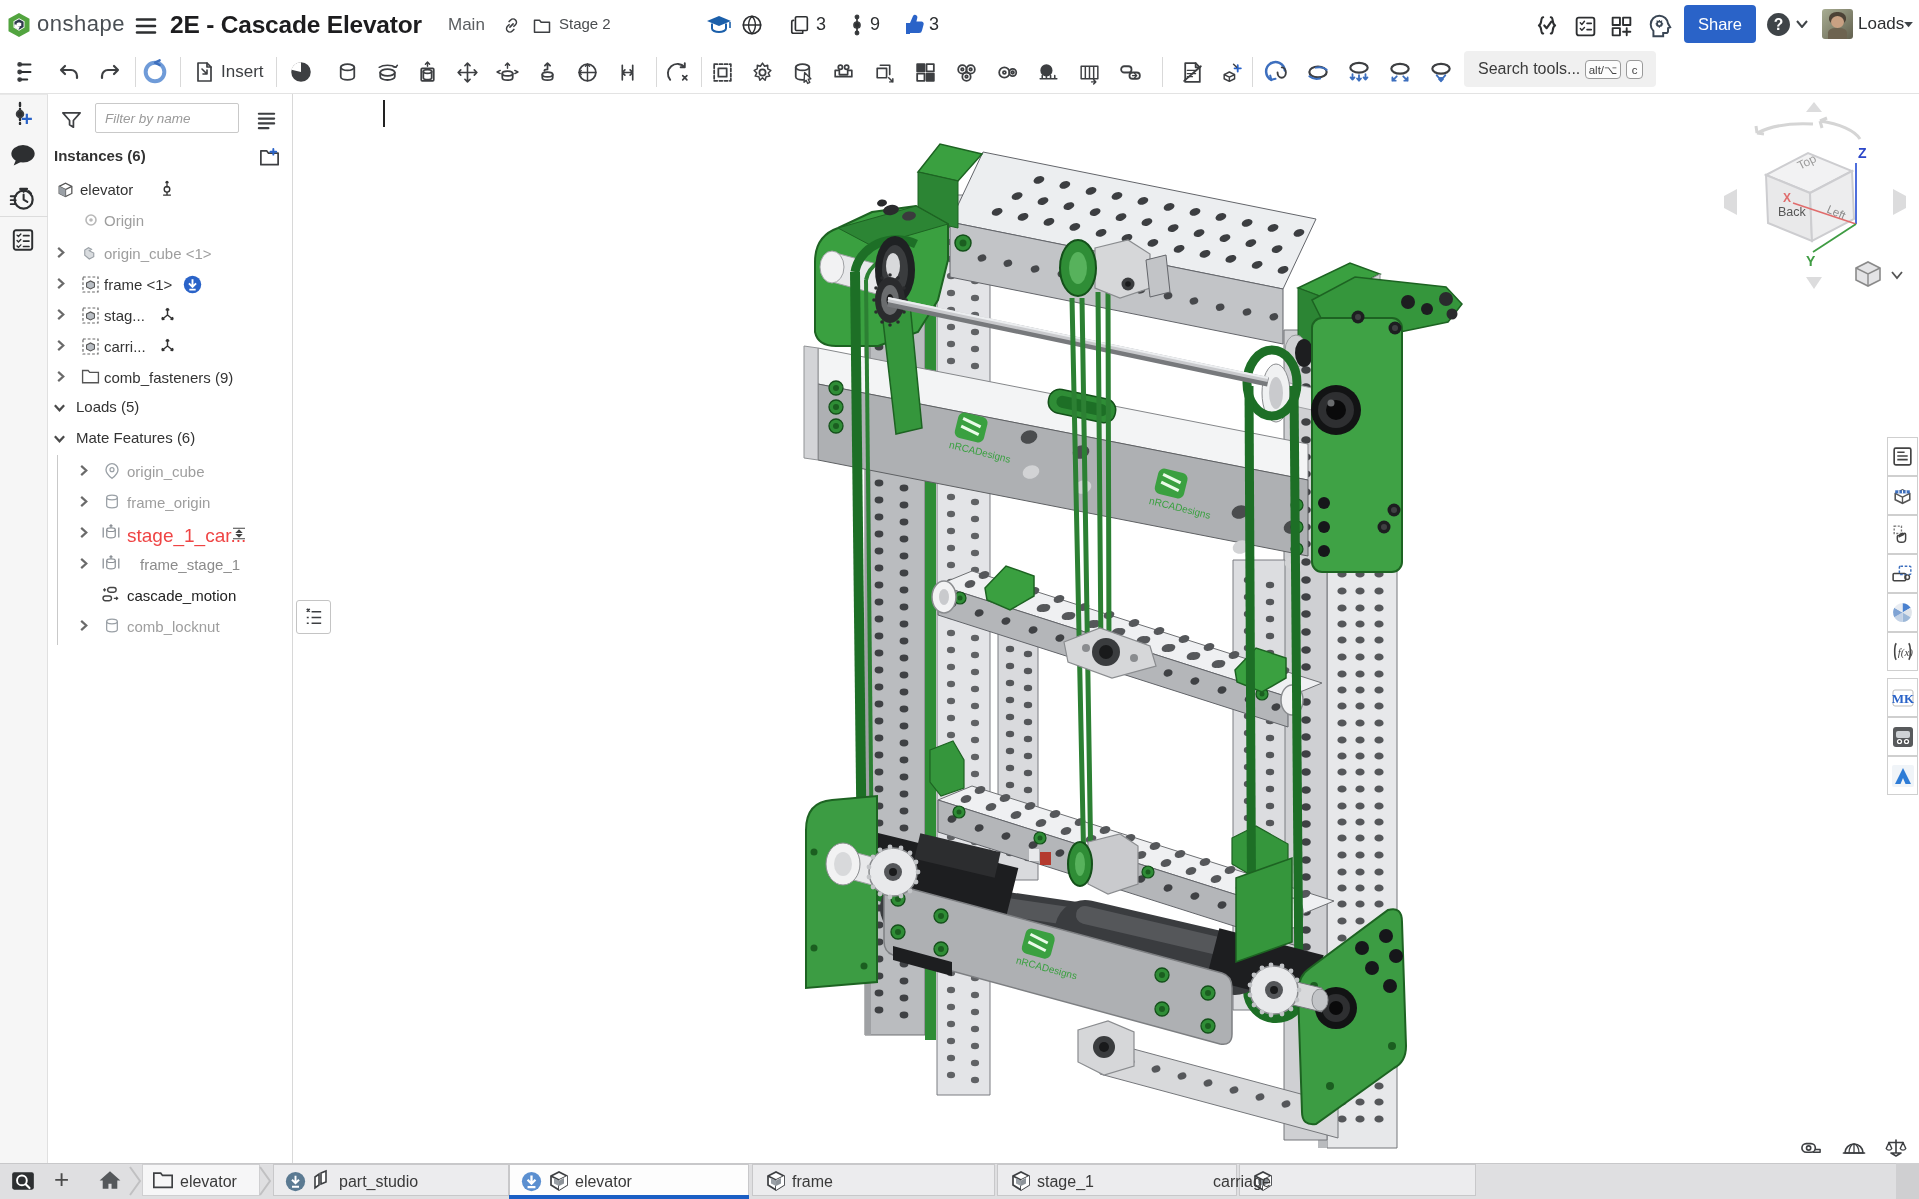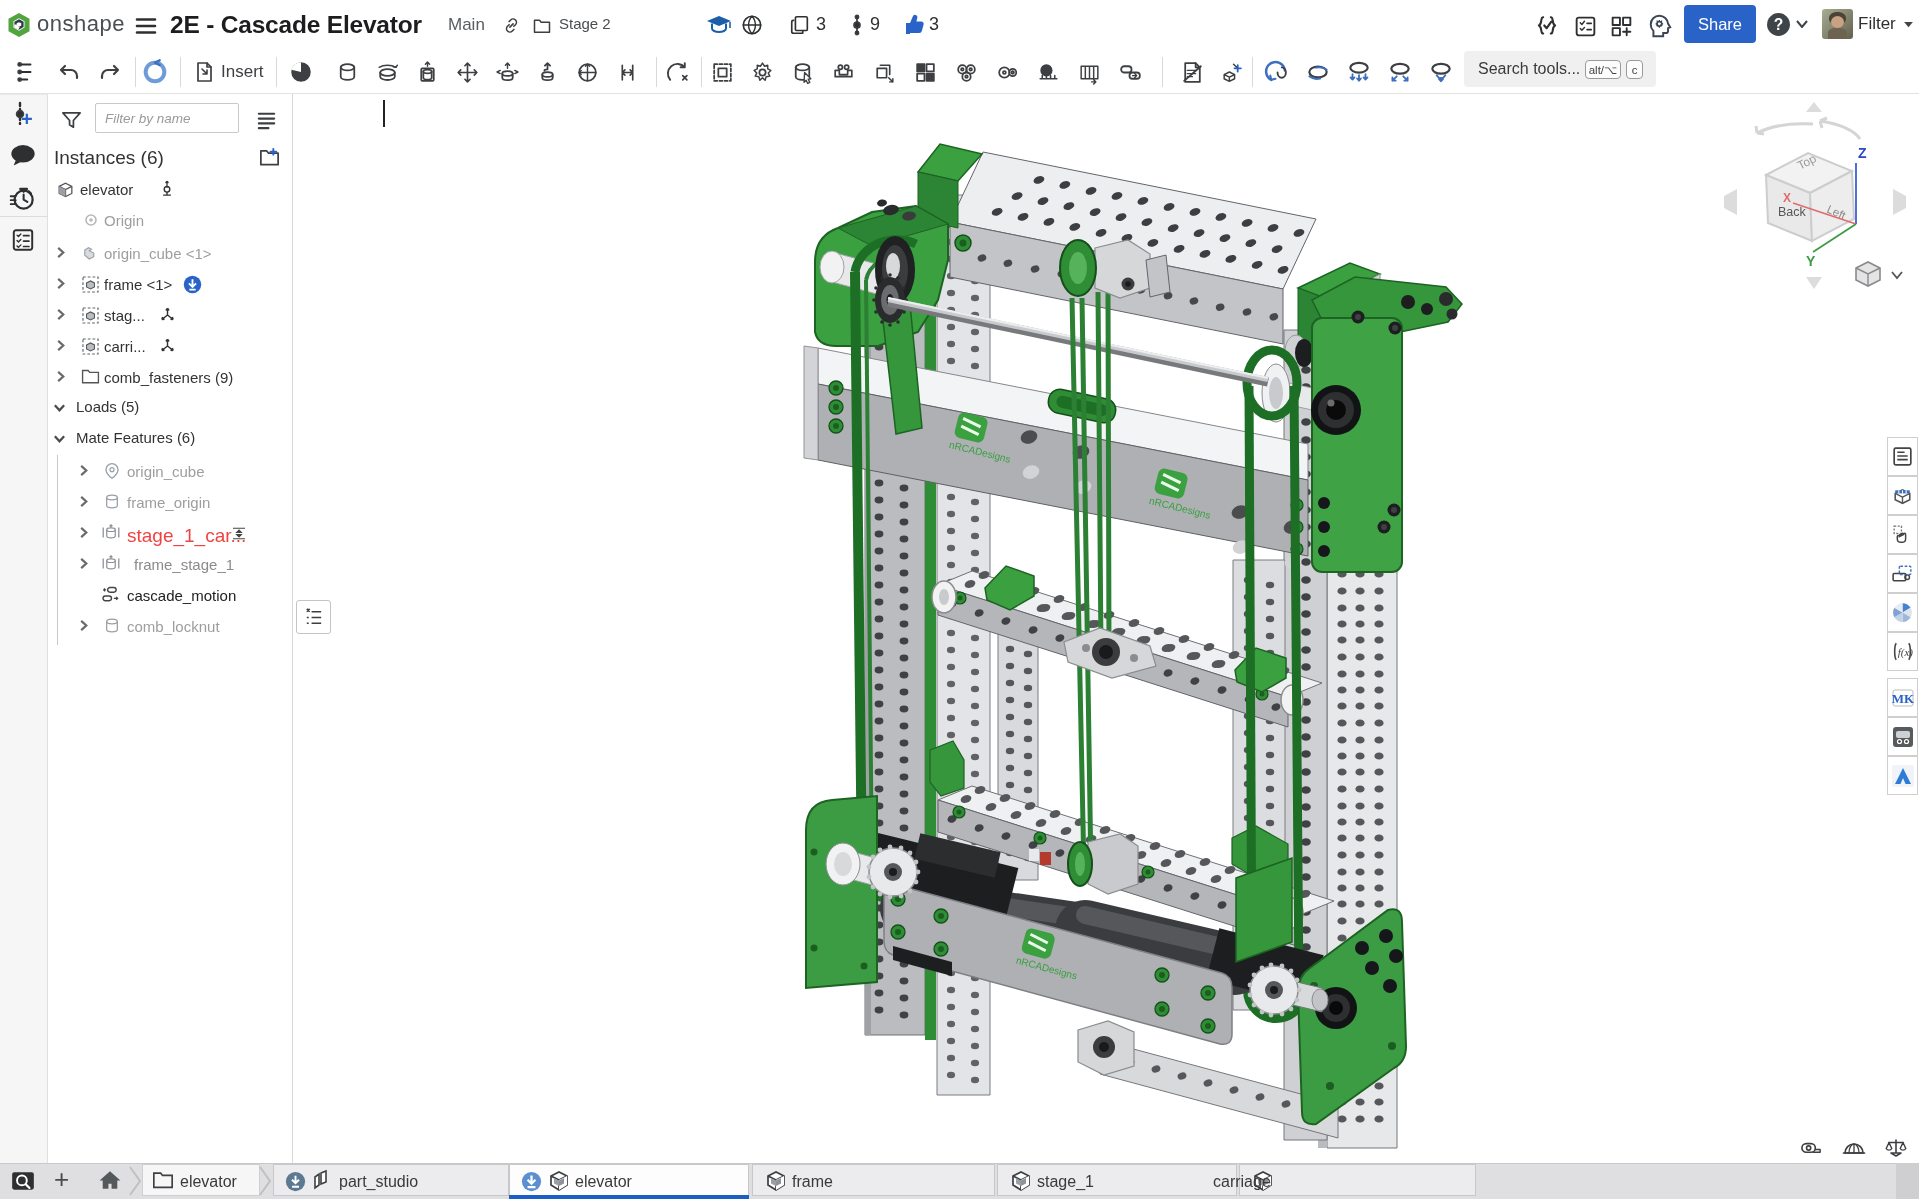--- a/index.html
+++ b/index.html
@@ -56,21 +56,21 @@
       <path d="M10.5 6.5 v2 m0 3 v2 m-3.5 -3.5 h2 m3 0 h2 m-6 -3 l1.4 1.4 m2.2 2.2 l1.4 1.4 m0 -5 l-1.4 1.4 m-2.2 2.2 l-1.4 1.4" stroke="#3a4654" stroke-width="1.1"></path>
     </svg><div style="position:absolute;left:1684px;top:5px;width:72px;height:38px;background:#2a63c8;border-radius:4px;color:#fff;font-size:16.5px;text-align:center;line-height:38px">Share</div><svg style="position:absolute;left:1766px;top:12px" width="25" height="25" viewBox="0 0 24 24">
       <circle cx="12" cy="12" r="11" fill="#3f4448"></circle>
       <text x="12" y="17" text-anchor="middle" font-size="15" font-weight="bold" fill="#fff" font-family="Liberation Sans,sans-serif">?</text>
     </svg><svg style="position:absolute;left:1796px;top:20px" width="12" height="8" viewBox="0 0 12 8">
       <path d="M1 1 L6 7 L11 1" fill="none" stroke="#3f4448" stroke-width="2"></path>
     </svg><div style="position:absolute;left:1822px;top:9px;width:31px;height:30px;border-radius:3px;overflow:hidden;background:linear-gradient(135deg,#a8ad93,#62604e)">
       <div style="position:absolute;left:7px;top:3px;width:17px;height:13px;border-radius:45%;background:#4c4236"></div>
       <div style="position:absolute;left:9px;top:7px;width:13px;height:12px;border-radius:50%;background:#c9a183"></div>
       <div style="position:absolute;left:6px;top:19px;width:19px;height:11px;border-radius:40% 40% 0 0;background:#6d6350"></div>
-    </div><div style="position:absolute;left:1858px;top:14px;font-size:17px;color:#2d2f31">Filter</div><svg style="position:absolute;left:1903px;top:21px" width="11" height="7" viewBox="0 0 12 8">
+    </div><div style="position:absolute;left:1858px;top:14px;font-size:17px;color:#2d2f31">Loads</div><svg style="position:absolute;left:1903px;top:21px" width="11" height="7" viewBox="0 0 12 8">
       <path d="M1 1 L6 7 L11 1" fill="#3f4448"></path>
     </svg>
   
   <div class="abs" style="left:0;top:48px;width:1919px;height:46px;background:#fff;border-bottom:1px solid #e3e3e3"></div>
   <svg style="position:absolute;left:57px;top:60px" width="24" height="24" viewBox="0 0 24 24" fill="none" stroke="#3d3f42" stroke-width="1.7" stroke-linecap="round" stroke-linejoin="round">
       <path d="M8 6 L4 10 L8 14 M4 10 H14 a6 6 0 0 1 6 6 v2" stroke-width="2.2"></path>
     </svg><svg style="position:absolute;left:98px;top:60px" width="24" height="24" viewBox="0 0 24 24" fill="none" stroke="#3d3f42" stroke-width="1.7" stroke-linecap="round" stroke-linejoin="round">
       <path d="M16 6 L20 10 L16 14 M20 10 H10 a6 6 0 0 0 -6 6 v2" stroke-width="2.2"></path>
     </svg><div style="position:absolute;left:135px;top:57px;width:1px;height:30px;background:#d9d9d9"></div><svg style="position:absolute;left:141px;top:58px" width="28" height="28" viewBox="0 0 24 24" fill="none" stroke="#3d3f42" stroke-width="1.7" stroke-linecap="round" stroke-linejoin="round">
       <circle cx="12" cy="12" r="8" stroke="#6f9bd8" stroke-width="3.4"></circle>
@@ -205,21 +205,21 @@
       <rect x="3.5" y="3" width="17" height="18" rx="2" stroke-width="1.8" stroke="#2d2f31"></rect>
       <path d="M6.5 7.5 l1.3 1.3 L10 6.5 m-3.5 6 l1.3 1.3 L10 11.5 m-3.5 6 l1.3 1.3 L10 16.5" stroke-width="1.3" stroke="#2d2f31"></path>
       <path d="M12.5 8 h5 m-5 5 h5 m-5 5 h5" stroke-width="1.6" stroke="#2d2f31"></path>
     </svg>
   
   <div class="abs" style="left:48px;top:94px;width:245px;height:1069px;background:#fff;border-right:1px solid #d8d8d8"></div>
   <svg style="position:absolute;left:60px;top:109px" width="23" height="23" viewBox="0 0 24 24" fill="none" stroke="#3d3f42" stroke-width="1.7" stroke-linecap="round" stroke-linejoin="round">
       <path d="M3 4 h18 l-7 8 v7 l-4 -2.5 V12 Z" stroke-width="1.8"></path>
     </svg><div style="position:absolute;left:95px;top:103px;width:144px;height:30px;border:1px solid #c9c9c9;border-radius:2px;background:#fff;font-size:13.5px;font-style:italic;color:#9a9a9a;line-height:30px;padding-left:9px">Filter by name</div><svg style="position:absolute;left:255px;top:109px" width="23" height="23" viewBox="0 0 24 24" fill="none" stroke="#3d3f42" stroke-width="1.7" stroke-linecap="round" stroke-linejoin="round">
       <path d="M4 5 h16 M4 10 h16 M4 15 h16 M4 20 h10" stroke-width="2.2"></path>
-    </svg><div style="position:absolute;left:54px;top:147px;font-size:19px;font-weight:400;color:#333">Instances (6)</div><svg style="position:absolute;left:258px;top:146px" width="23" height="23" viewBox="0 0 24 24" fill="none" stroke="#3d3f42" stroke-width="1.7" stroke-linecap="round" stroke-linejoin="round">
+    </svg><div style="position:absolute;left:54px;top:147px;font-size:15px;font-weight:700;color:#333">Instances (6)</div><svg style="position:absolute;left:258px;top:146px" width="23" height="23" viewBox="0 0 24 24" fill="none" stroke="#3d3f42" stroke-width="1.7" stroke-linecap="round" stroke-linejoin="round">
       <path d="M3 5 h6 l2 2.5 h10 v12 h-18 z" stroke-width="1.8"></path>
       <path d="M16 3 v6 m-3 -3 h6" stroke-width="2" stroke="#2a63c8"></path>
     </svg><div style="position:absolute;left:56px;top:180px;line-height:0"><svg width="19" height="19" viewBox="0 0 24 24">
         <path d="M4 8 L12 4 L20 8 L20 17 L12 21 L4 17 Z" fill="#fff" stroke="#555" stroke-width="1.6"></path>
         <path d="M4 8 L12 12 L20 8 M12 12 V21" stroke="#555" stroke-width="1.6" fill="none"></path>
         <path d="M4 8 L12 12 L12 21 L4 17 Z" fill="#9aa0a6"></path>
       </svg></div><div style="position:absolute;left:80px;top:181px;font-size:15px;color:#333;font-weight:400;white-space:nowrap">elevator</div><div style="position:absolute;left:160px;top:179px;line-height:0"><svg width="14" height="19" viewBox="0 0 18 24">
         <circle cx="9" cy="4" r="2" fill="#333"></circle>
         <path d="M9 6 v5" stroke="#333" stroke-width="1.6"></path>
         <circle cx="9" cy="13" r="3.6" fill="none" stroke="#333" stroke-width="1.8"></circle>
@@ -278,21 +278,21 @@
           <ellipse cx="13" cy="8" rx="6" ry="2.6" fill="none" stroke="#8b9096" stroke-width="1.7"></ellipse>
           <path d="M7 8 v9 c0 1.4 2.7 2.6 6 2.6 s6-1.2 6-2.6 V8 M13 5.4 V2 m-2 1.2 l2 -2 2 2" fill="none" stroke="#8b9096" stroke-width="1.7"></path>
         </svg></div><div style="position:absolute;left:127px;top:525px;font-size:19px;color:#ef4444;font-weight:400;white-space:nowrap">stage_1_car...</div><div style="position:absolute;left:230px;top:524px;line-height:0"><svg width="18" height="19" viewBox="0 0 24 24">
           <path d="M4 5 h16 M4 19 h16 M12 7.5 l-3 3 h6 z M12 16.5 l-3 -3 h6 z" stroke="#444" stroke-width="1.6" fill="#444"></path>
         </svg></div><svg style="position:absolute;left:77px;top:557px" width="13" height="13" viewBox="0 0 14 14">
         <path d="M4.5 2 L10 7 L4.5 12" fill="none" stroke="#6a6a6a" stroke-width="2.4"></path>
       </svg><div style="position:absolute;left:101px;top:555px;line-height:0"><svg width="20" height="17" viewBox="0 0 26 24">
           <path d="M2 5 v14 M24 5 v14" stroke="#8b9096" stroke-width="1.8"></path>
           <ellipse cx="13" cy="8" rx="6" ry="2.6" fill="none" stroke="#8b9096" stroke-width="1.7"></ellipse>
           <path d="M7 8 v9 c0 1.4 2.7 2.6 6 2.6 s6-1.2 6-2.6 V8 M13 5.4 V2 m-2 1.2 l2 -2 2 2" fill="none" stroke="#8b9096" stroke-width="1.7"></path>
-        </svg></div><div style="position:absolute;left:134px;top:556px;font-size:15px;color:#8b8b8b;font-weight:400;white-space:nowrap">frame_stage_1</div><div style="position:absolute;left:101px;top:586px;line-height:0"><svg width="21" height="17" viewBox="0 0 26 22">
+        </svg></div><div style="position:absolute;left:140px;top:556px;font-size:15px;color:#8b8b8b;font-weight:400;white-space:nowrap">frame_stage_1</div><div style="position:absolute;left:101px;top:586px;line-height:0"><svg width="21" height="17" viewBox="0 0 26 22">
           <rect x="8" y="2" width="11" height="6" rx="3" fill="none" stroke="#444" stroke-width="1.8"></rect>
           <rect x="2" y="13" width="11" height="6" rx="3" fill="none" stroke="#444" stroke-width="1.8"></rect>
           <path d="M2 5 h4 m-2 -2 v4 M16 16 h5 m-2 -2 l2 2 -2 2" stroke="#444" stroke-width="1.6" fill="none"></path>
         </svg></div><div style="position:absolute;left:127px;top:587px;font-size:15px;color:#222;font-weight:400;white-space:nowrap">cascade_motion</div><svg style="position:absolute;left:77px;top:619px" width="13" height="13" viewBox="0 0 14 14">
         <path d="M4.5 2 L10 7 L4.5 12" fill="none" stroke="#6a6a6a" stroke-width="2.4"></path>
       </svg><div style="position:absolute;left:104px;top:617px;line-height:0"><svg width="16" height="17" viewBox="0 0 24 24">
           <ellipse cx="12" cy="6" rx="8" ry="3.4" fill="none" stroke="#9aa0a6" stroke-width="1.9"></ellipse>
           <path d="M4 6 v12 c0 1.9 3.6 3.4 8 3.4 s8-1.5 8-3.4 V6" fill="none" stroke="#9aa0a6" stroke-width="1.9"></path>
         </svg></div><div style="position:absolute;left:127px;top:618px;font-size:15px;color:#9e9e9e;font-weight:400;white-space:nowrap">comb_locknut</div>
   

